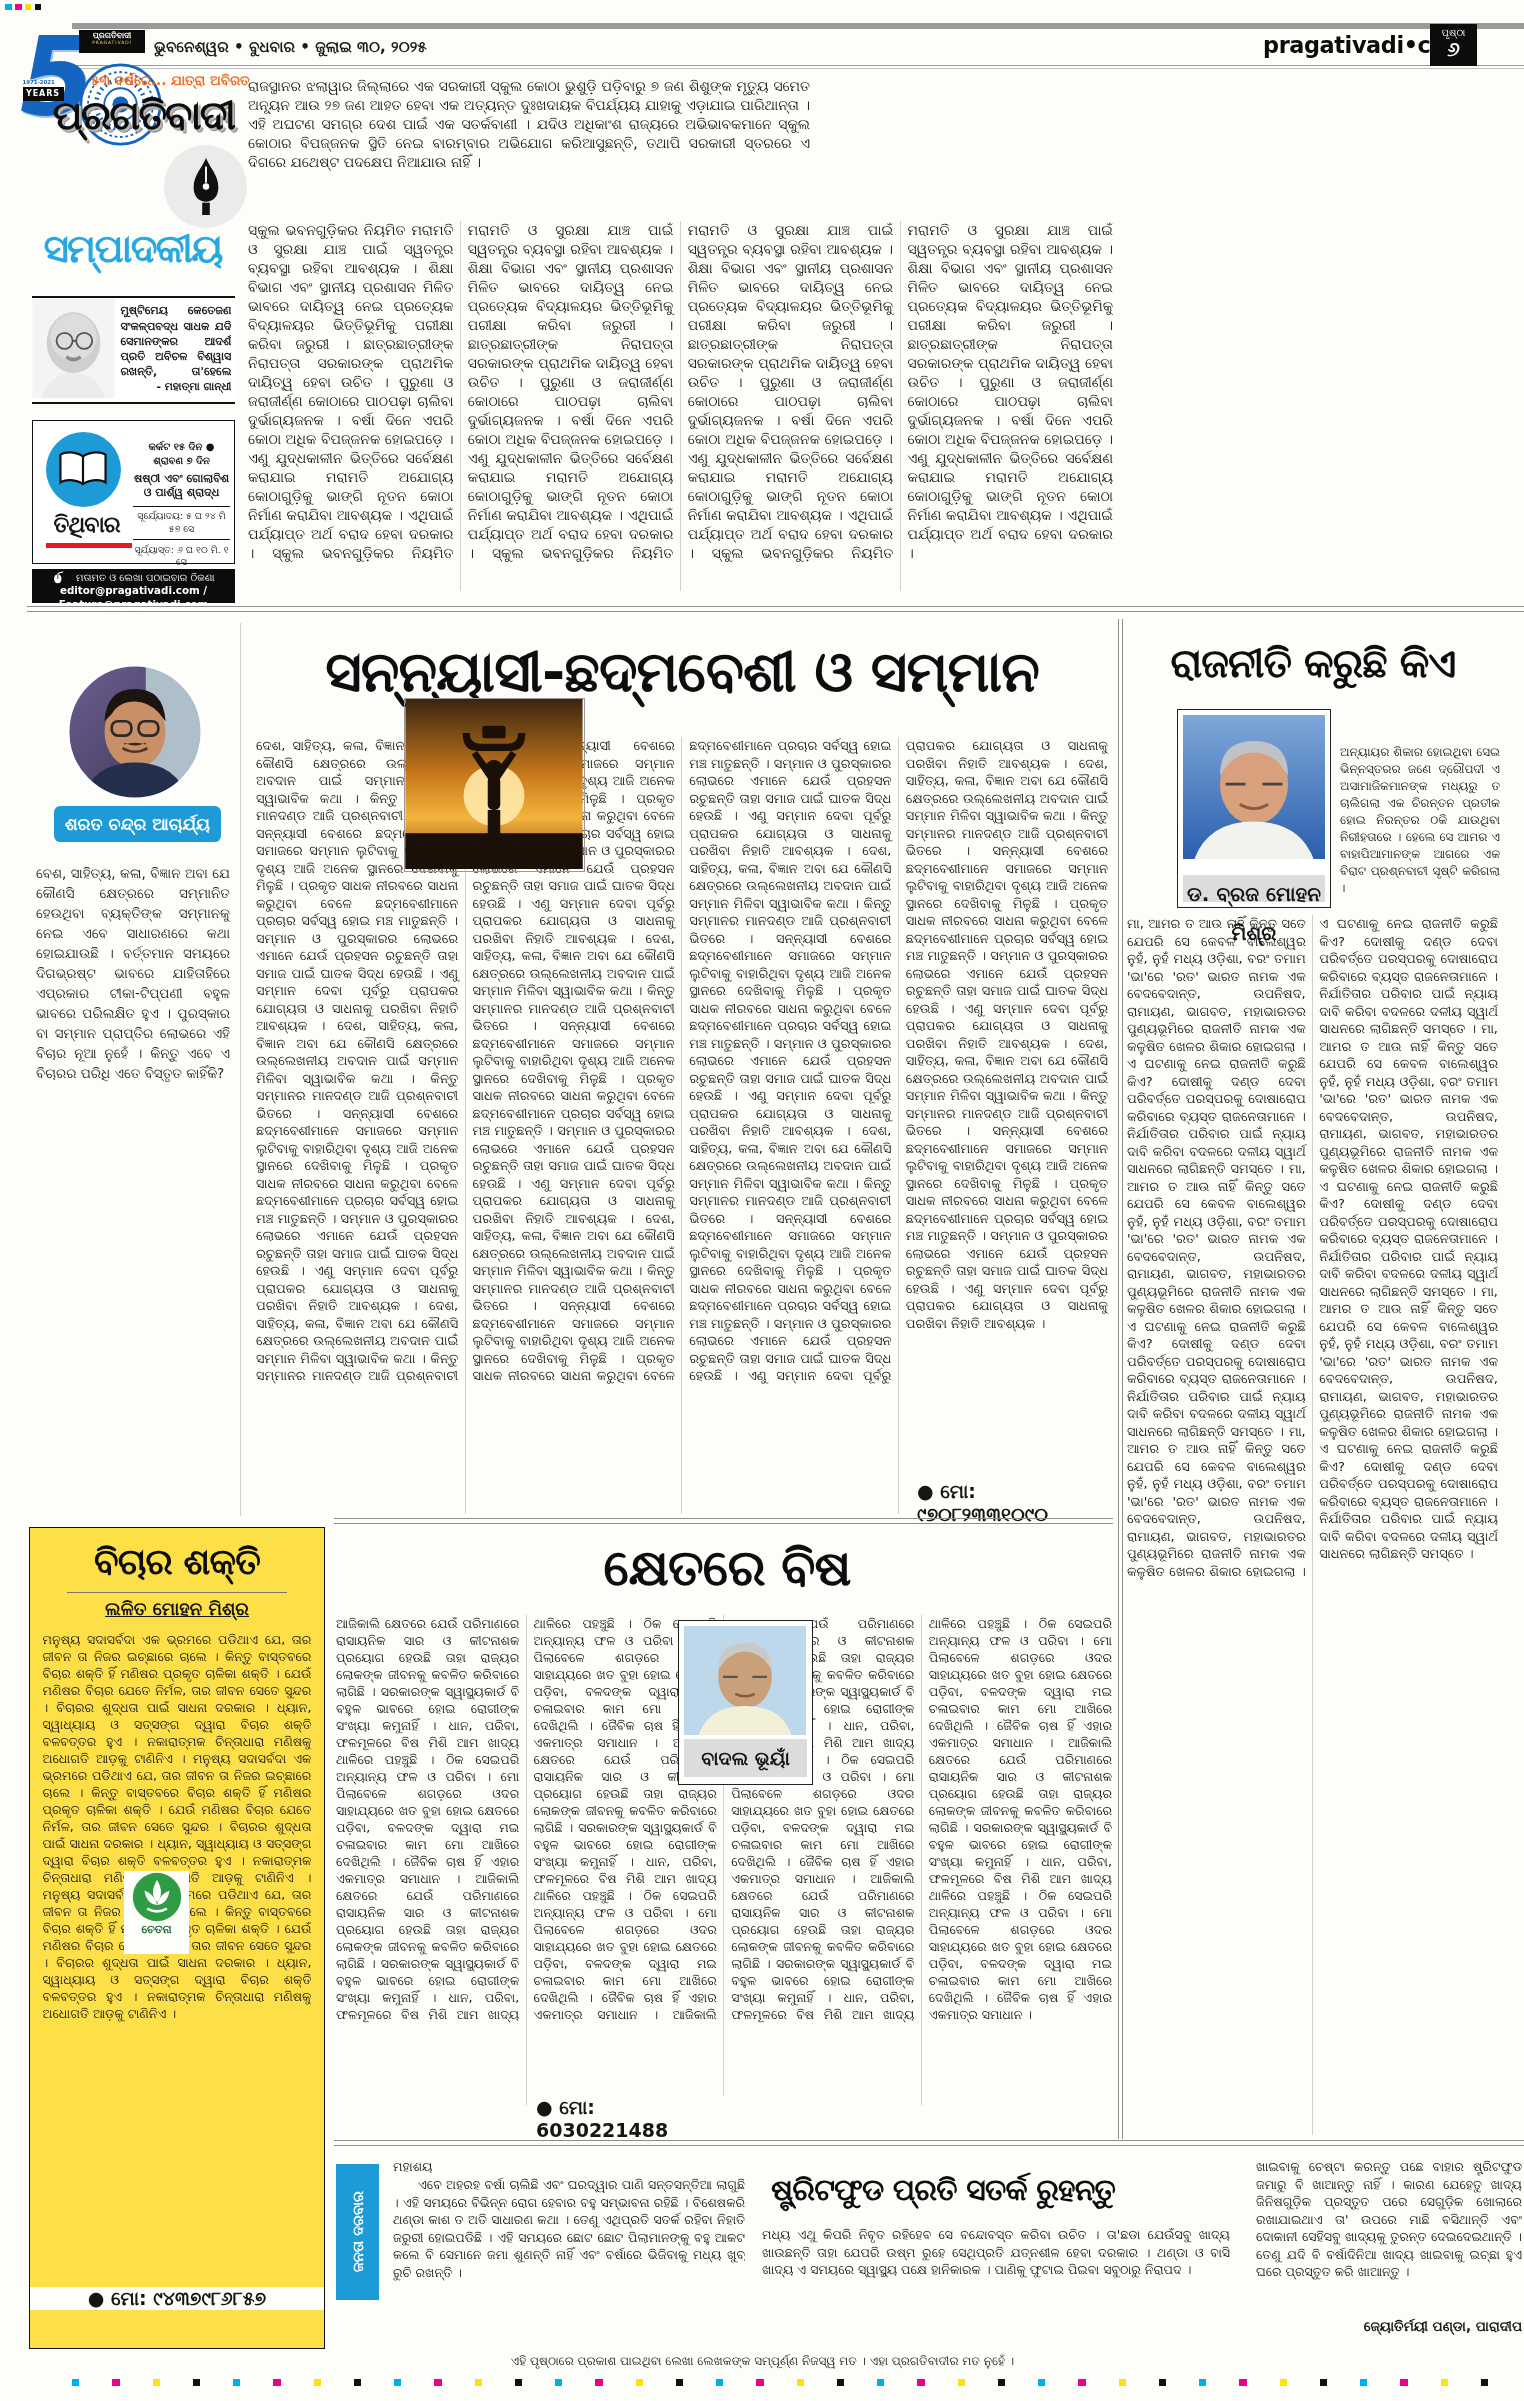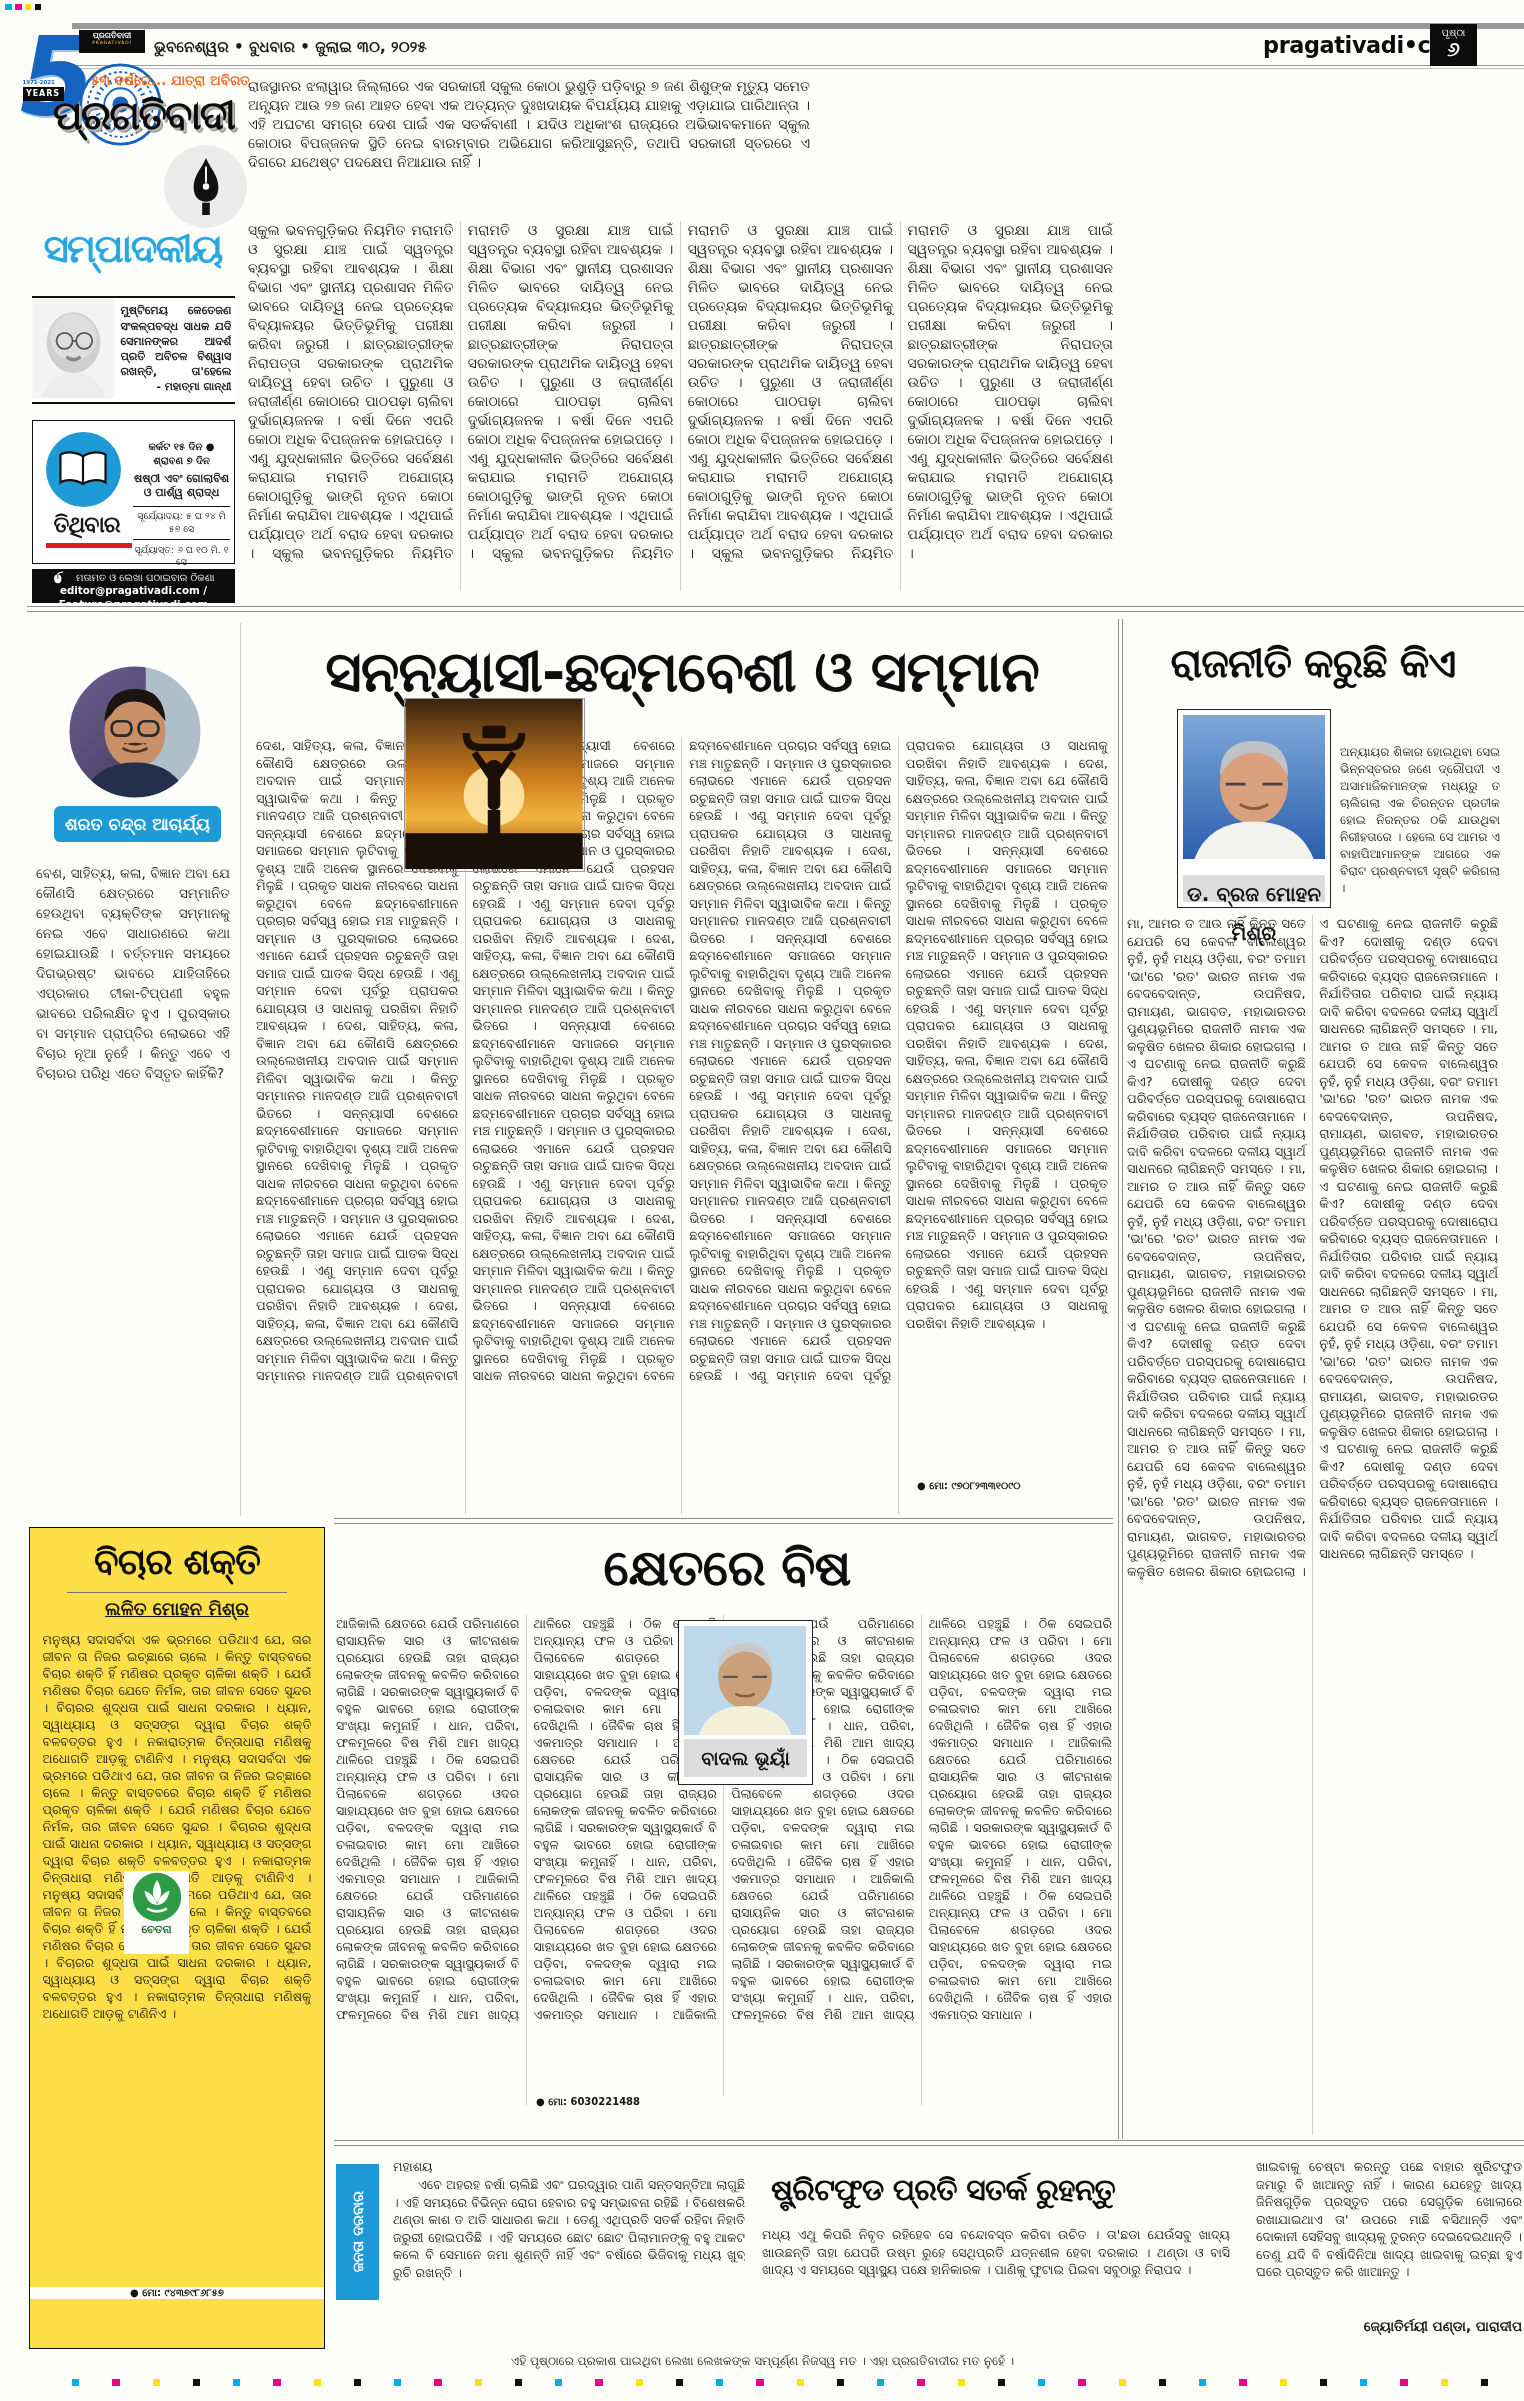--- a/index.html
+++ b/index.html
@@ -10,21 +10,21 @@
   .ctr{text-align:center;}
   .b{font-weight:bold;}
   .drule{border-top:0.9px solid #8d8d8d;border-bottom:0.9px solid #8d8d8d;height:3.6px;}
   .vrule{border-left:0.9px solid #8d8d8d;border-right:0.9px solid #8d8d8d;width:2.7px;}
   .cols4{column-count:4;column-gap:14.4px;column-rule:0.9px solid #cfcfcf;}
   .cols2{column-count:2;column-gap:13.5px;column-rule:0.9px solid #cfcfcf;}
   .body-txt{font-size:13px;line-height:17.5px;}
   .headline{font-weight:bold;color:#0d0d0d;letter-spacing:-0.9px;}
   .photo-frame{border:1.3px solid #222;background:#fff;padding:5.4px;box-sizing:border-box;}
   .photo-label{background:#dcdcdc;text-align:center;font-weight:bold;}
-  .phone-line{background:#fdfdfa;font-weight:bold;font-size:10px;}
+  .phone-line{background:#fdfdfa;font-weight:bold;font-size:19px;}
   .whitebg{background:#fdfdfa;}
   svg{display:block;}
 </style>
 </head>
 <body>
 
 <div id="page">
 
   <div class="abs" style="left:5.4px;top:3.6px;display:flex;gap:3.6px;">
     <span style="width:6.3px;height:6.3px;background:#00aeef;display:inline-block;"></span>

